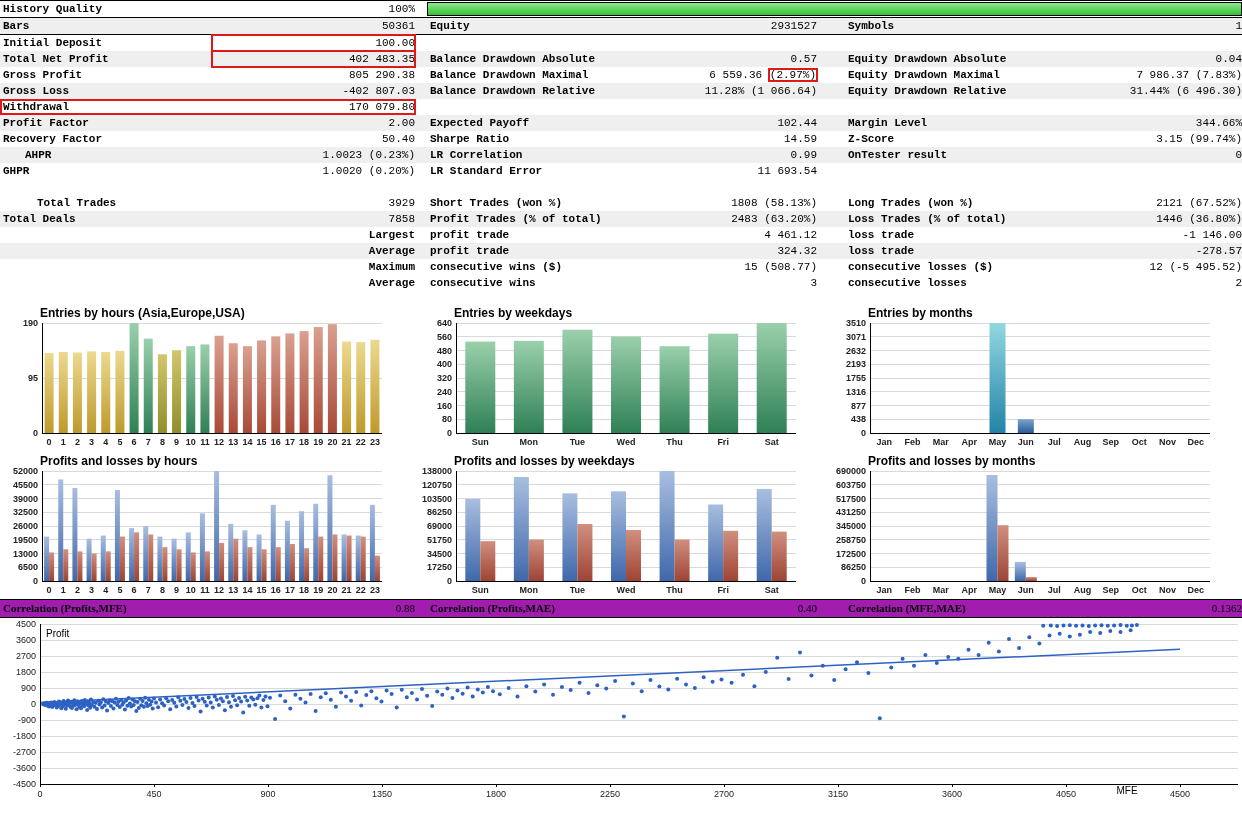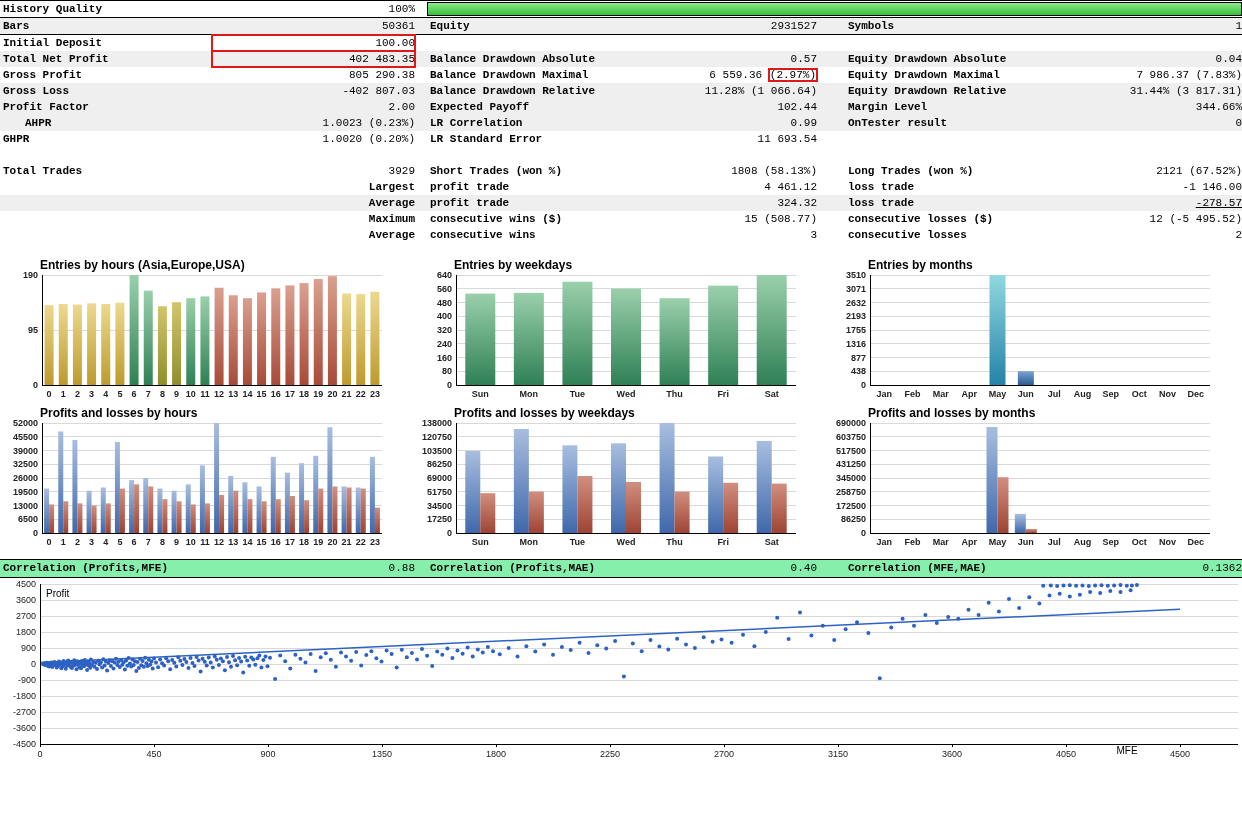--- a/index.html
+++ b/index.html
@@ -25,21 +25,21 @@
   .pbar{grid-column:4 / 9;height:14px;margin:1px 0;border:1px solid #000;box-sizing:border-box;background:linear-gradient(var(--p1),var(--p2));}
   
   .charts{display:grid;grid-template-columns:repeat(3,414px);margin-top:12px;font-weight:bold;}
   .chart-cell{position:relative;width:414px;height:148px;}
   .chart-title{
     position:absolute;left:40px;top:3px;font-family:"Liberation Sans",sans-serif;
     font-size:12px;color:#000;white-space:nowrap;
   }
   svg text{font-family:"Liberation Sans",sans-serif;font-size:9px;fill:#222;}
   
-  .corrband{height:17px;line-height:17px;margin-top:8px;border-top:1px solid #000;border-bottom:1px solid #000;background:#86efac;}
+  .corrband{height:17px;line-height:17px;border-top:1px solid #000;border-bottom:1px solid #000;background:#a21caf;font-family:Liberation Serif, serif;}
   
   .scatter-wrap{position:relative;width:1242px;height:185px;}
   .axis-label{position:absolute;font-family:"Liberation Sans",sans-serif;font-size:10px;color:#000;}
   .profit-label{left:46px;top:10px;}
   .mfe-label{left:1110px;top:167px;width:34px;text-align:center;}
 </style>
 </head>
 <body>
 
 <svg width="0" height="0" style="position:absolute" aria-hidden="true">
@@ -118,70 +118,95 @@
         <div class="val" style="grid-column: 5;">6 559.36 <span class="rbox">(2.97%)</span></div>
         <div class="lbl" style="grid-column: 7;">Equity Drawdown Maximal</div>
         <div class="val" style="grid-column: 8;">7 986.37 (7.83%)</div>
       </div>
       <div class="srow shaded">
         <div class="lbl" style="grid-column: 1;">Gross Loss</div>
         <div class="val" style="grid-column: 2;">-402 807.03</div>
         <div class="lbl" style="grid-column: 4;">Balance Drawdown Relative</div>
         <div class="val" style="grid-column: 5;">11.28% (1 066.64)</div>
         <div class="lbl" style="grid-column: 7;">Equity Drawdown Relative</div>
-        <div class="val" style="grid-column: 8;">31.44% (3 817.31)</div>
+        <div class="val" style="grid-column: 8;">31.44% (6 496.30)</div>
+      </div>
+      <div class="srow">
+        <div class="lbl" style="grid-column: 1;">Withdrawal</div>
+        <div class="val" style="grid-column: 2;">170 079.80</div>
+        <div class="rowbox"></div>
+        <div class="lbl" style="grid-column: 4;"></div>
+        <div class="val" style="grid-column: 5;"></div>
+        <div class="lbl" style="grid-column: 7;"></div>
+        <div class="val" style="grid-column: 8;"></div>
       </div>
       <div class="srow shaded">
         <div class="lbl" style="grid-column: 1;">Profit Factor</div>
         <div class="val" style="grid-column: 2;">2.00</div>
         <div class="lbl" style="grid-column: 4;">Expected Payoff</div>
         <div class="val" style="grid-column: 5;">102.44</div>
         <div class="lbl" style="grid-column: 7;">Margin Level</div>
         <div class="val" style="grid-column: 8;">344.66%</div>
       </div>
+      <div class="srow">
+        <div class="lbl" style="grid-column: 1;">Recovery Factor</div>
+        <div class="val" style="grid-column: 2;">50.40</div>
+        <div class="lbl" style="grid-column: 4;">Sharpe Ratio</div>
+        <div class="val" style="grid-column: 5;">14.59</div>
+        <div class="lbl" style="grid-column: 7;">Z-Score</div>
+        <div class="val" style="grid-column: 8;">3.15 (99.74%)</div>
+      </div>
       <div class="srow shaded">
         <div class="lbl" style="grid-column: 1; padding-left: 25px;">AHPR</div>
         <div class="val" style="grid-column: 2;">1.0023 (0.23%)</div>
         <div class="lbl" style="grid-column: 4;">LR Correlation</div>
         <div class="val" style="grid-column: 5;">0.99</div>
         <div class="lbl" style="grid-column: 7;">OnTester result</div>
         <div class="val" style="grid-column: 8;">0</div>
       </div>
       <div class="srow">
         <div class="lbl" style="grid-column: 1;">GHPR</div>
         <div class="val" style="grid-column: 2;">1.0020 (0.20%)</div>
         <div class="lbl" style="grid-column: 4;">LR Standard Error</div>
         <div class="val" style="grid-column: 5;">11 693.54</div>
         <div class="lbl" style="grid-column: 7;"></div>
         <div class="val" style="grid-column: 8;"></div>
       </div>
       <div class="srow blank"></div>
       <div class="srow">
-        <div class="lbl" style="grid-column: 1;">Total Trades</div>
+        <div class="lbl" style="grid-column: 1; margin-left: 34px;">Total Trades</div>
         <div class="val" style="grid-column: 2;">3929</div>
         <div class="lbl" style="grid-column: 4;">Short Trades (won %)</div>
         <div class="val" style="grid-column: 5;">1808 (58.13%)</div>
         <div class="lbl" style="grid-column: 7;">Long Trades (won %)</div>
         <div class="val" style="grid-column: 8;">2121 (67.52%)</div>
+      </div>
+      <div class="srow shaded">
+        <div class="lbl" style="grid-column: 1;">Total Deals</div>
+        <div class="val" style="grid-column: 2;">7858</div>
+        <div class="lbl" style="grid-column: 4;">Profit Trades (% of total)</div>
+        <div class="val" style="grid-column: 5;">2483 (63.20%)</div>
+        <div class="lbl" style="grid-column: 7;">Loss Trades (% of total)</div>
+        <div class="val" style="grid-column: 8;">1446 (36.80%)</div>
       </div>
       <div class="srow">
         <div class="lbl" style="grid-column: 1;"></div>
         <div class="val bold" style="grid-column: 2;">Largest</div>
         <div class="lbl" style="grid-column: 4;">profit trade</div>
         <div class="val" style="grid-column: 5;">4 461.12</div>
         <div class="lbl" style="grid-column: 7;">loss trade</div>
         <div class="val" style="grid-column: 8;">-1 146.00</div>
       </div>
       <div class="srow shaded">
         <div class="lbl" style="grid-column: 1;"></div>
         <div class="val bold" style="grid-column: 2;">Average</div>
         <div class="lbl" style="grid-column: 4;">profit trade</div>
         <div class="val" style="grid-column: 5;">324.32</div>
         <div class="lbl" style="grid-column: 7;">loss trade</div>
-        <div class="val" style="grid-column: 8; text-decoration: underline;">-278.57</div>
+        <div class="val" style="grid-column: 8;">-278.57</div>
       </div>
       <div class="srow">
         <div class="lbl" style="grid-column: 1;"></div>
         <div class="val bold" style="grid-column: 2;">Maximum</div>
         <div class="lbl" style="grid-column: 4;">consecutive wins ($)</div>
         <div class="val" style="grid-column: 5;">15 (508.77)</div>
         <div class="lbl" style="grid-column: 7;">consecutive losses ($)</div>
         <div class="val" style="grid-column: 8;">12 (-5 495.52)</div>
       </div>
       <div class="srow">

